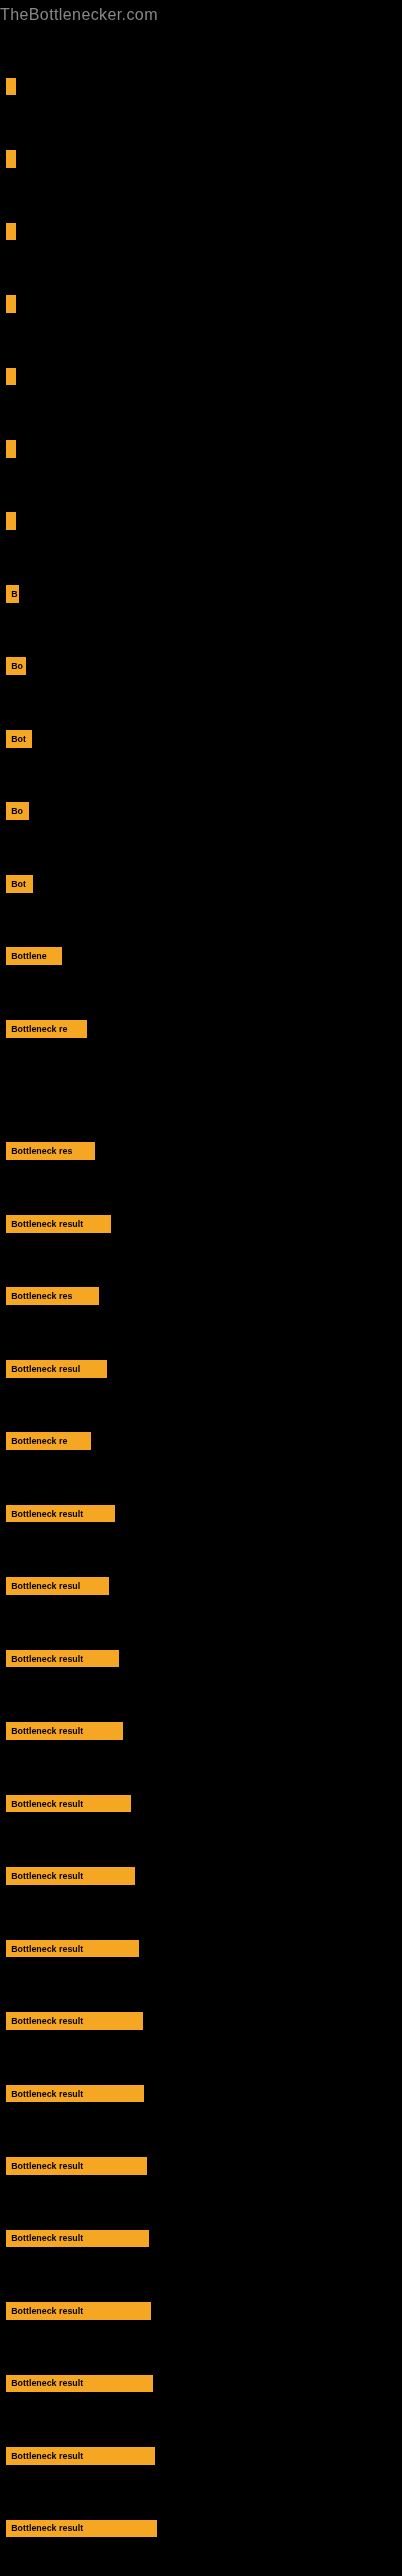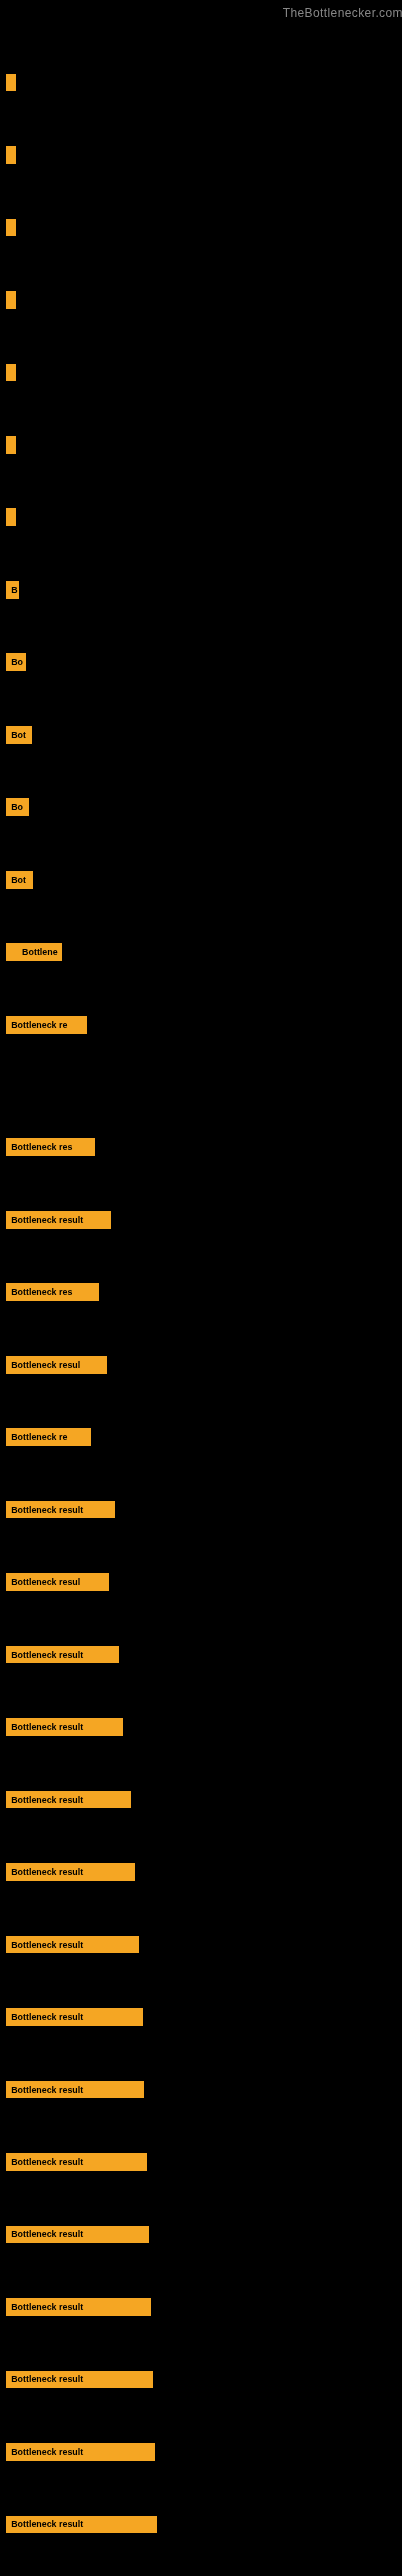--- a/index.html
+++ b/index.html
@@ -9,22 +9,22 @@
     }
     body {
       background-color: #000;
       width: 403px;
       min-height: 2576px;
       font-family: Arial, sans-serif;
       position: relative;
     }
     .site-title {
       color: #888;
-      font-size: 12px;
-      text-align: right;
+      font-size: 16px;
+      text-align: left;
       padding: 6.4px 0 3.2px 0;
       letter-spacing: 0.4px;
     }
     .bars-container {
       padding: 8px 0 0 0;
     }
     .bar-row {
       display: flex;
       align-items: center;
       margin-bottom: 4.8px;
@@ -103,21 +103,21 @@
       </div>
     </div>
     <div style="height: 50px;"></div>
     <div class="bar-row">
       <div class="bar" style="width: 27px;">
         <span class="bar-label">Bot</span>
       </div>
     </div>
     <div style="height: 50px;"></div>
     <div class="bar-row">
-      <div class="bar" style="width: 56px; justify-content: flex-end;">
+      <div class="bar" style="width: 56px;">
         <span class="bar-label">Bottlene</span>
       </div>
     </div>
     <div style="height: 50px;"></div>
     <div class="bar-row">
       <div class="bar" style="width: 81px;">
         <span class="bar-label">Bottleneck re</span>
       </div>
     </div>
     <div style="height: 50px;"></div>

